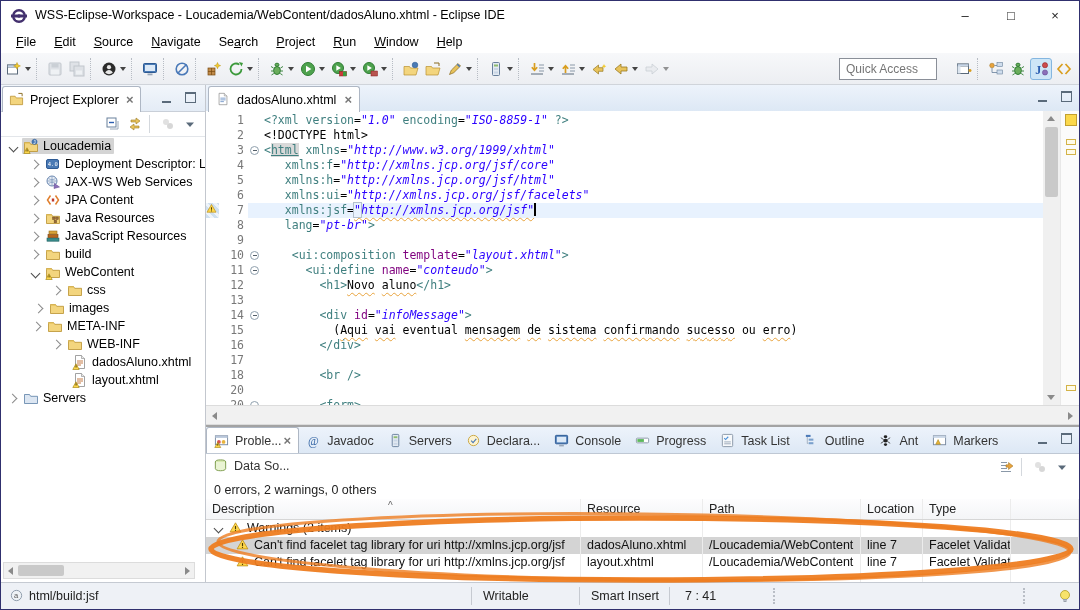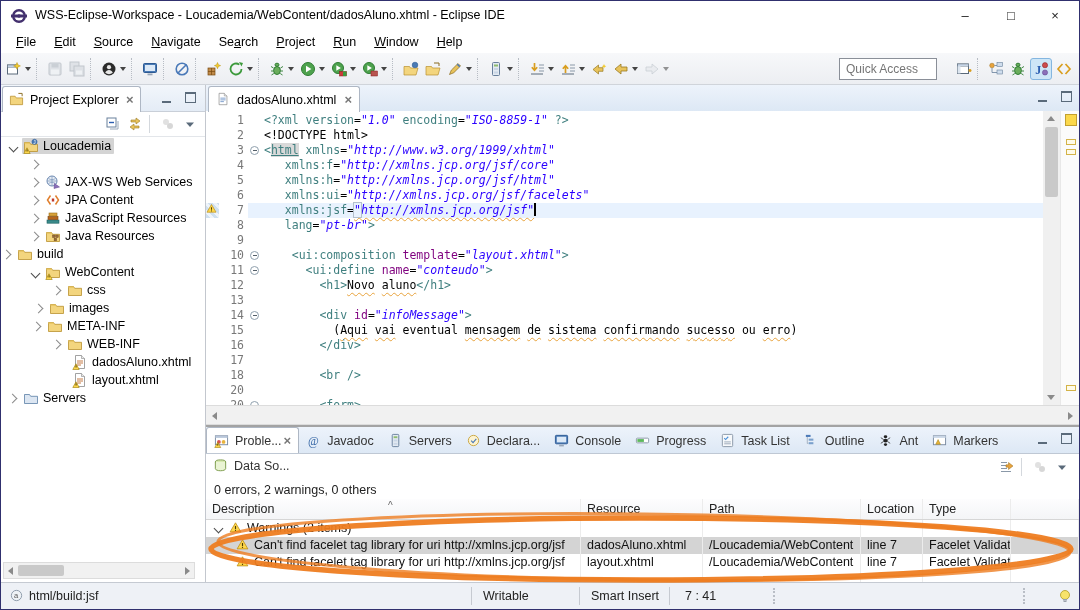--- a/index.html
+++ b/index.html
@@ -414,20 +414,27 @@
                 <circle cx="11.5" cy="3.8" r="2.6" fill="#4a7ab5" stroke="#2d5a94" stroke-width=".5"></circle>
                 <text x="10.2" y="5.8" font-size="4.8" fill="#fff">J</text>
                 <path d="M.8 15.5L4 9.8l3.2 5.7z" fill="#fdd74c" stroke="#9a7a00" stroke-width=".6"></path>
                 <rect x="3.6" y="11.4" width=".9" height="2.1" fill="#3a2a00"></rect>
               </svg></span>
             <span class="lbl">Loucademia</span>
           </span>
         </div>
         <div class="trow" style="padding-left:28px">
           <span class="chev closed"></span>
+          <span class="tsel">
+            <span class="ticon"><svg viewBox="0 0 16 16" width="16" height="16">
+                <rect x="1.5" y="3.5" width="12" height="9" rx="1.5" fill="#4a7ab5" stroke="#2d5a94"></rect>
+                <text x="2.8" y="10.3" font-size="5.5" fill="#fff" font-family="DejaVu Sans Mono,monospace">4.0</text>
+              </svg></span>
+            <span class="lbl">Deployment Descriptor: L</span>
+          </span>
         </div>
         <div class="trow" style="padding-left:28px">
           <span class="chev closed"></span>
           <span class="tsel">
             <span class="ticon"><svg viewBox="0 0 16 16" width="16" height="16">
                 <circle cx="7" cy="7" r="5" fill="#e8eef6" stroke="#6a87b0"></circle>
                 <path d="M2.5 7h9M7 2.5v9M3.5 4.5c2 1.5 5 1.5 7 0M3.5 9.5c2-1.5 5-1.5 7 0" fill="none" stroke="#6a87b0" stroke-width=".6"></path>
                 <path d="M9.5 9.5l5 3.5-5.5 1.5z" fill="#8a6fb8" stroke="#5a3f8a" stroke-width=".5"></path>
               </svg></span>
             <span class="lbl">JAX-WS Web Services</span>
@@ -435,49 +442,49 @@
         </div>
         <div class="trow" style="padding-left:28px">
           <span class="chev closed"></span>
           <span class="tsel">
             <span class="ticon"><svg viewBox="0 0 16 16" width="16" height="16">
                 <path d="M5.5 3.5L2.5 8l3 4.5" fill="none" stroke="#e07f2e" stroke-width="1.5"></path>
                 <path d="M10.5 3.5l3 4.5-3 4.5" fill="none" stroke="#e07f2e" stroke-width="1.5"></path>
                 <rect x="6.8" y="6.5" width="2.4" height="3" fill="#c0392b"></rect>
               </svg></span>
             <span class="lbl">JPA Content</span>
-          </span>
-        </div>
-        <div class="trow" style="padding-left:28px">
-          <span class="chev closed"></span>
-          <span class="tsel">
-            <span class="ticon"><svg viewBox="0 0 16 16" width="16" height="16">
-                <rect x="2" y="10" width="12" height="3.2" fill="#3a8a8a" stroke="#1d6060" stroke-width=".6"></rect>
-                <rect x="3" y="6.4" width="10" height="3.2" fill="#b5651d" stroke="#7a4010" stroke-width=".6"></rect>
-                <rect x="4" y="3" width="8" height="3" fill="#d8a23a" stroke="#9a6f1d" stroke-width=".6"></rect>
-              </svg></span>
-            <span class="lbl">JavaScript Resources</span>
           </span>
         </div>
         <div class="trow" style="padding-left:28px">
           <span class="chev closed"></span>
           <span class="tsel">
             <span class="ticon"><svg viewBox="0 0 16 16" width="16" height="16">
                 <path d="M1.5 4.5h5l1.2 1.8H14.5v7.2H1.5z" fill="#f3d57e" stroke="#b9902f" stroke-width=".8"></path>
                 <path d="M1.5 4.5h5l.8 1.2H1.5z" fill="#e6c35f"></path>
                 <g fill="#9a6a3a" stroke="#6a4a20" stroke-width=".4">
                   <rect x="7.5" y="7" width="2.6" height="2.6"></rect>
                   <rect x="10.8" y="7" width="2.6" height="2.6"></rect>
                   <rect x="9.1" y="10.2" width="2.6" height="2.6"></rect>
                 </g>
               </svg></span>
             <span class="lbl">Java Resources</span>
           </span>
         </div>
-        <div class="trow" style="">
+        <div class="trow" style="padding-left:28px">
+          <span class="chev closed"></span>
+          <span class="tsel">
+            <span class="ticon"><svg viewBox="0 0 16 16" width="16" height="16">
+                <rect x="2" y="10" width="12" height="3.2" fill="#3a8a8a" stroke="#1d6060" stroke-width=".6"></rect>
+                <rect x="3" y="6.4" width="10" height="3.2" fill="#b5651d" stroke="#7a4010" stroke-width=".6"></rect>
+                <rect x="4" y="3" width="8" height="3" fill="#d8a23a" stroke="#9a6f1d" stroke-width=".6"></rect>
+              </svg></span>
+            <span class="lbl">JavaScript Resources</span>
+          </span>
+        </div>
+        <div class="trow" style="padding-left:28px">
           <span class="chev closed"></span>
           <span class="tsel">
             <span class="ticon"><svg viewBox="0 0 16 16" width="16" height="16">
                 <path d="M1.5 4.5h5l1.2 1.8H14.5v7.2H1.5z" fill="#f3d57e" stroke="#b9902f" stroke-width=".8"></path>
                 <path d="M1.5 4.5h5l.8 1.2H1.5z" fill="#e6c35f"></path>
               </svg></span>
             <span class="lbl">build</span>
           </span>
         </div>
         <div class="trow" style="padding-left:28px">

